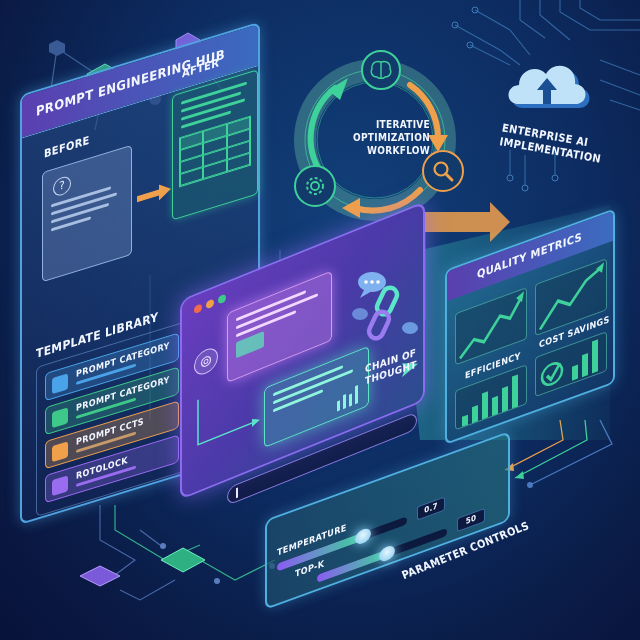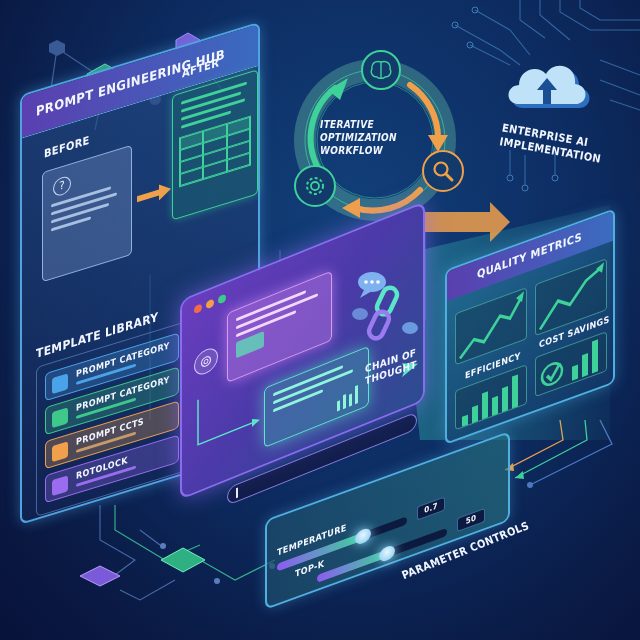--- a/index.html
+++ b/index.html
@@ -309,21 +309,21 @@
         <circle cx="10" cy="10" r="6.5" fill="none" stroke="#f0a04b" stroke-width="2.2"></circle>
         <line x1="15" y1="15" x2="21" y2="21" stroke="#f0a04b" stroke-width="3" stroke-linecap="round"></line>
       </svg>
   </div>
   <div class="abs" style="left:14px;top:115px;width:42px;height:42px;border-radius:50%;background:#123a6b;border:2px solid #3ed19a;display:flex;align-items:center;justify-content:center;">
     <svg width="24" height="24" viewBox="0 0 24 24">
         <circle cx="12" cy="12" r="4" fill="none" stroke="#3ed19a" stroke-width="1.8"></circle>
         <circle cx="12" cy="12" r="8" fill="none" stroke="#3ed19a" stroke-width="2" stroke-dasharray="3 2.3"></circle>
       </svg>
   </div>
-  <div class="abs lbl" style="left:40px;top:68px;width:110px;text-align:left;font-size:10px;line-height:13px;font-style:italic;">
+  <div class="abs lbl" style="left:40px;top:68px;width:110px;text-align:right;font-size:10px;line-height:13px;">
     <div>Iterative</div>
     <div>Optimization</div>
     <div>Workflow</div>
   </div>
 </div>
 
 <svg class="layer" viewBox="0 0 640 640">
   <polygon points="425,212 490,212 490,202 510,222 490,242 490,232 425,232" fill="#f0a04b" opacity="0.85"></polygon>
 </svg>
 

